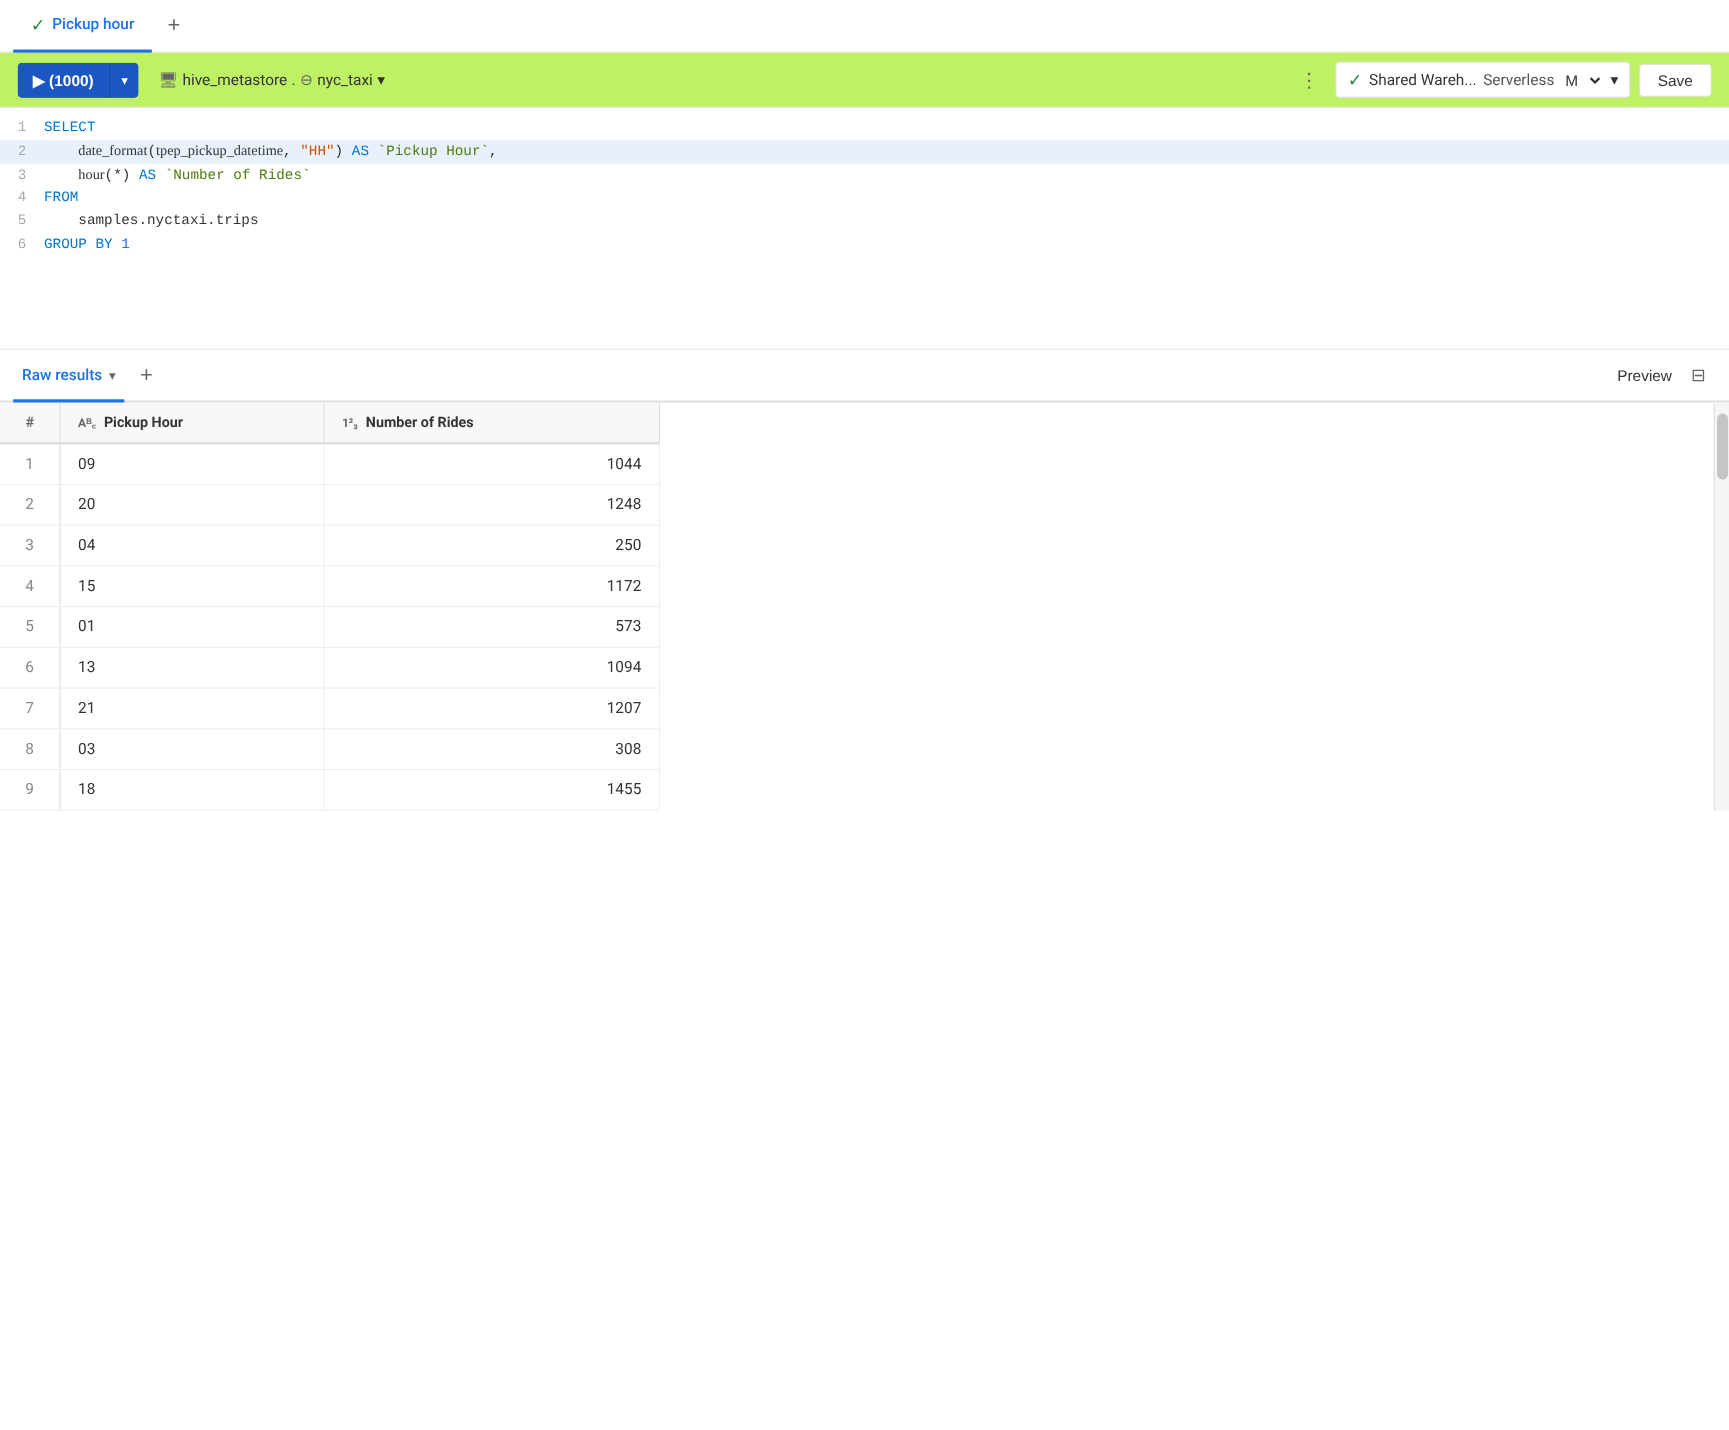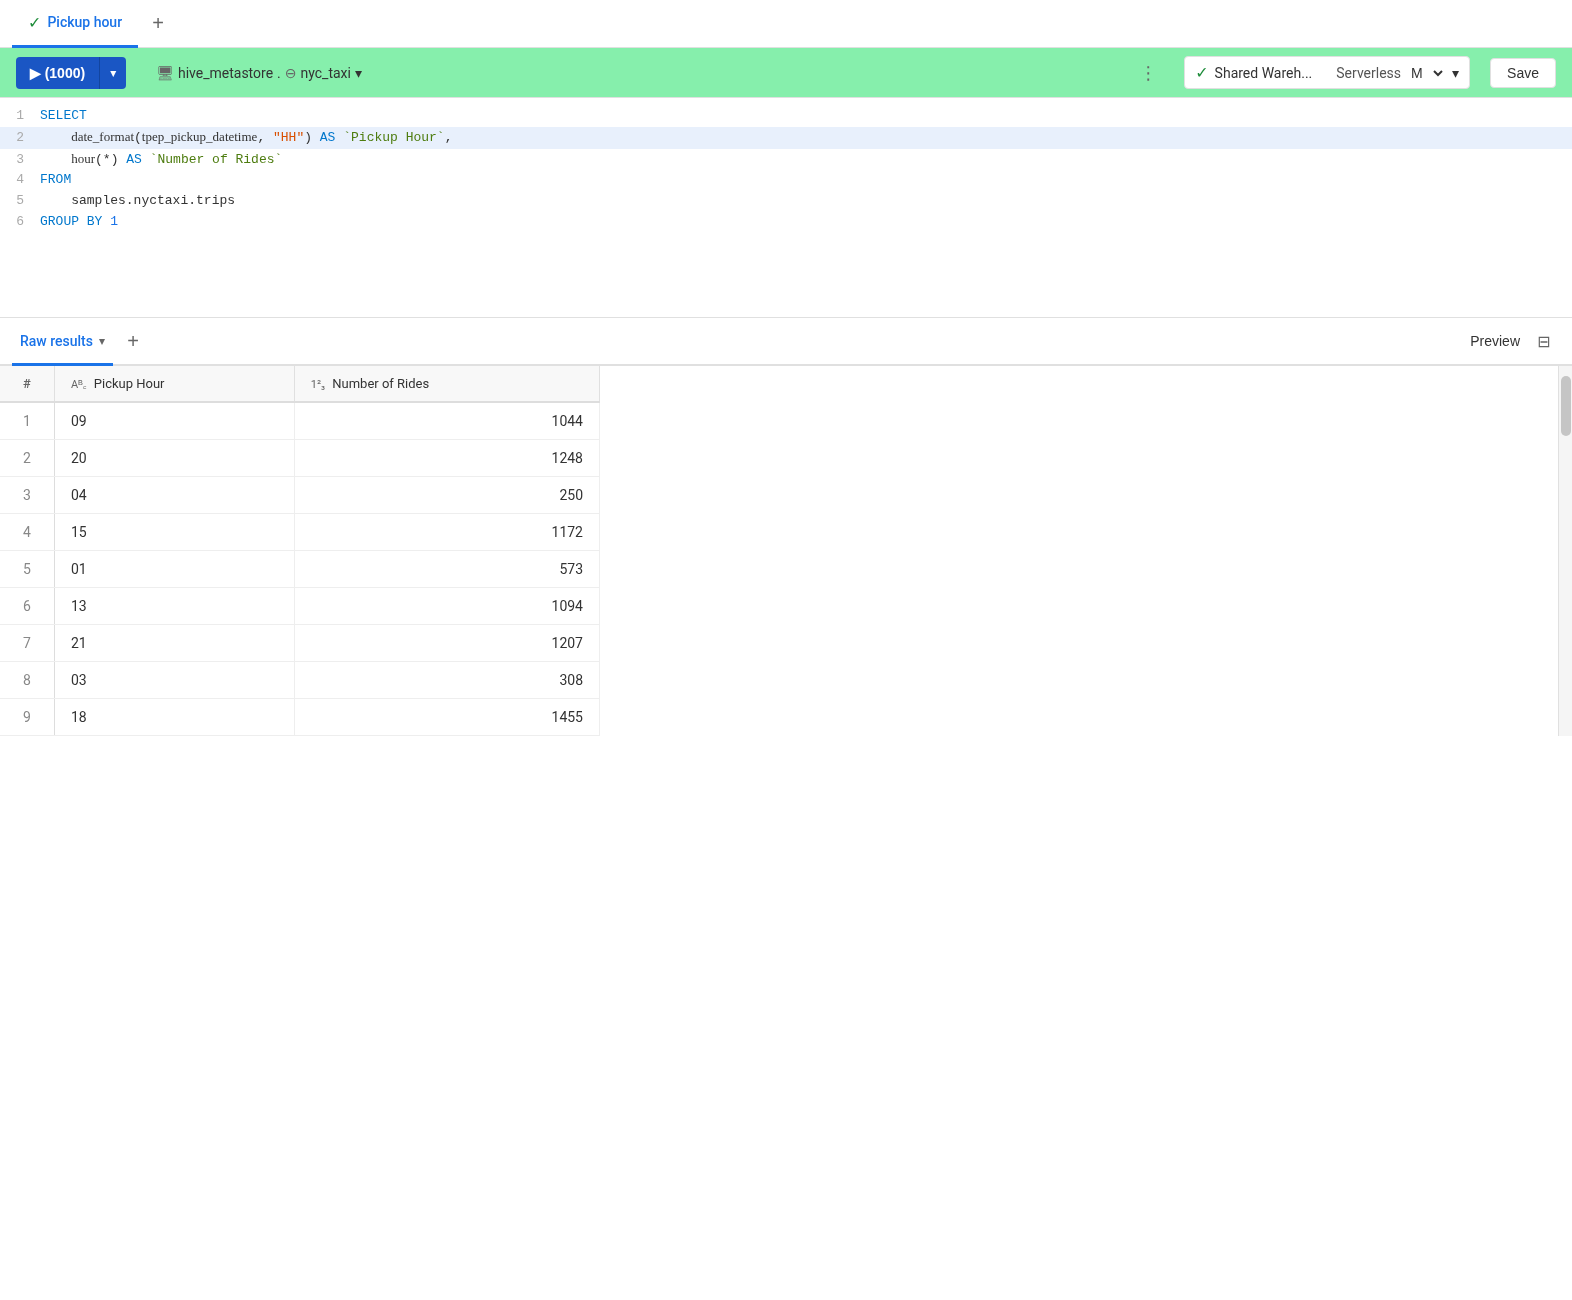--- a/index.html
+++ b/index.html
@@ -43,23 +43,23 @@
       font-size: 20px;
       color: #666;
       border-radius: 4px;
     }
 
     
     .toolbar {
       display: flex;
       align-items: center;
       padding: 8px 16px;
-      gap: 20px;
+      gap: 8px;
       border-bottom: 1px solid #e0e0e0;
-      background: #86efac;
+      background: #bef264;
     }
     .run-btn-group {
       display: flex;
       align-items: stretch;
       border-radius: 4px;
       overflow: hidden;
     }
     .run-btn-main {
       background: #1a56c4;
       color: #fff;
@@ -114,21 +114,21 @@
       align-items: center;
       gap: 6px;
       border: 1px solid #e0e0e0;
       border-radius: 4px;
       padding: 6px 10px;
       cursor: pointer;
       background: #fff;
     }
     .warehouse-check { color: #1e8c3a; font-size: 16px; }
     .warehouse-name { font-size: 14px; color: #333; }
-    .warehouse-type { font-size: 14px; color: #555; margin-left: 18px; }
+    .warehouse-type { font-size: 14px; color: #555; }
     .size-select {
       font-size: 14px;
       border: none;
       background: none;
       cursor: pointer;
       color: #333;
       outline: none;
     }
 
     .save-btn {
@@ -249,21 +249,21 @@
       width: 600px;
       border-collapse: collapse;
     }
     thead tr {
       background: #f8f8f8;
       border-bottom: 2px solid #ddd;
     }
     th {
       padding: 10px 16px;
       text-align: left;
-      font-weight: 400;
+      font-weight: 700;
       font-size: 13px;
       color: #333;
       border-right: 1px solid #e0e0e0;
       white-space: nowrap;
     }
     th.row-num-col {
       text-align: center;
       width: 50px;
       color: #666;
       font-weight: 600;

